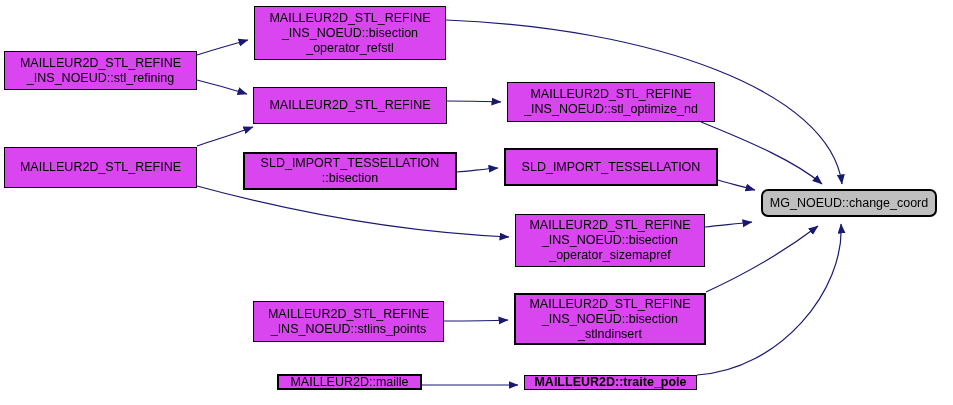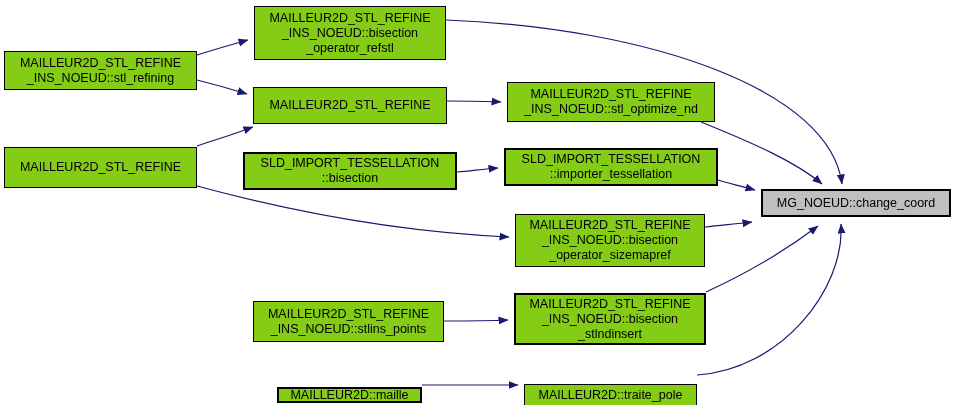--- a/index.html
+++ b/index.html
@@ -7,21 +7,21 @@
     position:relative;
     width:953px;height:405px;
     background:#ffffff;
     font-family:"Liberation Sans",sans-serif;
     overflow:hidden;
   }
   svg.edge-layer{position:absolute;left:0;top:0;width:953px;height:405px;}
   .node{
     position:absolute;
     box-sizing:border-box;
-    background:#84cc16;
+    background:#d946ef;
     border:1px solid #000000;
     display:flex;flex-direction:column;
     align-items:center;justify-content:center;
     text-align:center;
     font-size:12.5px;line-height:15px;
     color:#000000;
     white-space:nowrap;
     cursor:pointer;
   }
   .node.b2{border-width:2px;}
@@ -72,41 +72,40 @@
         <span>MAILLEUR2D_STL_REFINE</span>
       </div>
       <div class="node b2" style="left: 243px; top: 152px; width: 214px; height: 38px;">
         <span>SLD_IMPORT_TESSELLATION</span>
         <span>::bisection</span>
       </div>
       <div class="node" style="left: 253px; top: 301px; width: 191px; height: 41px;">
         <span>MAILLEUR2D_STL_REFINE</span>
         <span>_INS_NOEUD::stlins_points</span>
       </div>
-      <div class="node b2" style="left: 277px; top: 387px; width: 145px; height: 16px;">
+      <div class="node b2" style="left: 277px; top: 374px; width: 145px; height: 16px;">
         <span>MAILLEUR2D::maille</span>
       </div>
       <div class="node" style="left: 507px; top: 82px; width: 208px; height: 40px;">
         <span>MAILLEUR2D_STL_REFINE</span>
         <span>_INS_NOEUD::stl_optimize_nd</span>
       </div>
       <div class="node b2" style="left: 504px; top: 148px; width: 214px; height: 38px;">
         <span>SLD_IMPORT_TESSELLATION</span>
-        <span>::importer_tessellation</span>
       </div>
       <div class="node" style="left: 515px; top: 214px; width: 190px; height: 53px;">
         <span>MAILLEUR2D_STL_REFINE</span>
         <span>_INS_NOEUD::bisection</span>
         <span>_operator_sizemapref</span>
       </div>
       <div class="node b2" style="left: 514px; top: 293px; width: 192px; height: 52px;">
         <span>MAILLEUR2D_STL_REFINE</span>
         <span>_INS_NOEUD::bisection</span>
         <span>_stlndinsert</span>
       </div>
-      <div class="node" style="left: 524px; top: 384px; width: 173px; height: 22px;">
+      <div class="node" style="left: 524px; top: 375px; width: 173px; height: 15px; font-weight: bold;">
         <span>MAILLEUR2D::traite_pole</span>
       </div>
-      <div class="node b2 hl" style="left: 761px; top: 189px; width: 190px; height: 28px;">
+      <div class="node b2 hl" style="left: 761px; top: 189px; width: 176px; height: 28px; border-radius: 7px;">
         <span>MG_NOEUD::change_coord</span>
       </div>
     </div>
 </div>
 
 </body></html>

